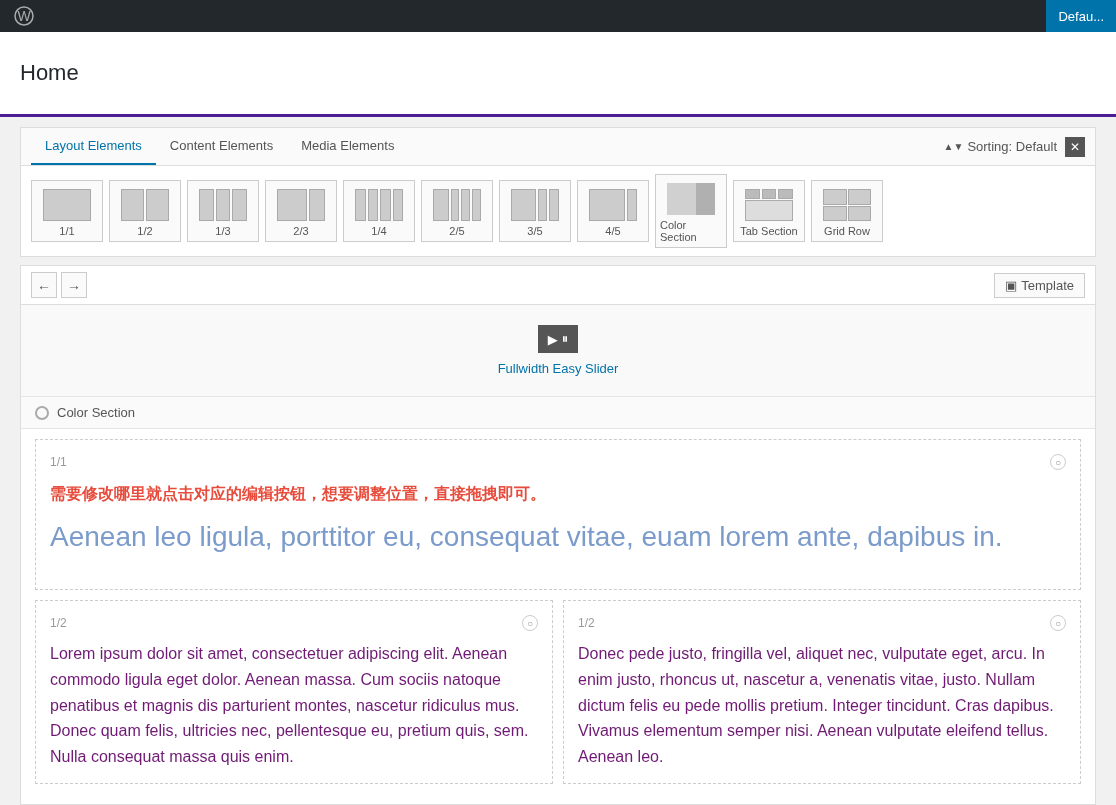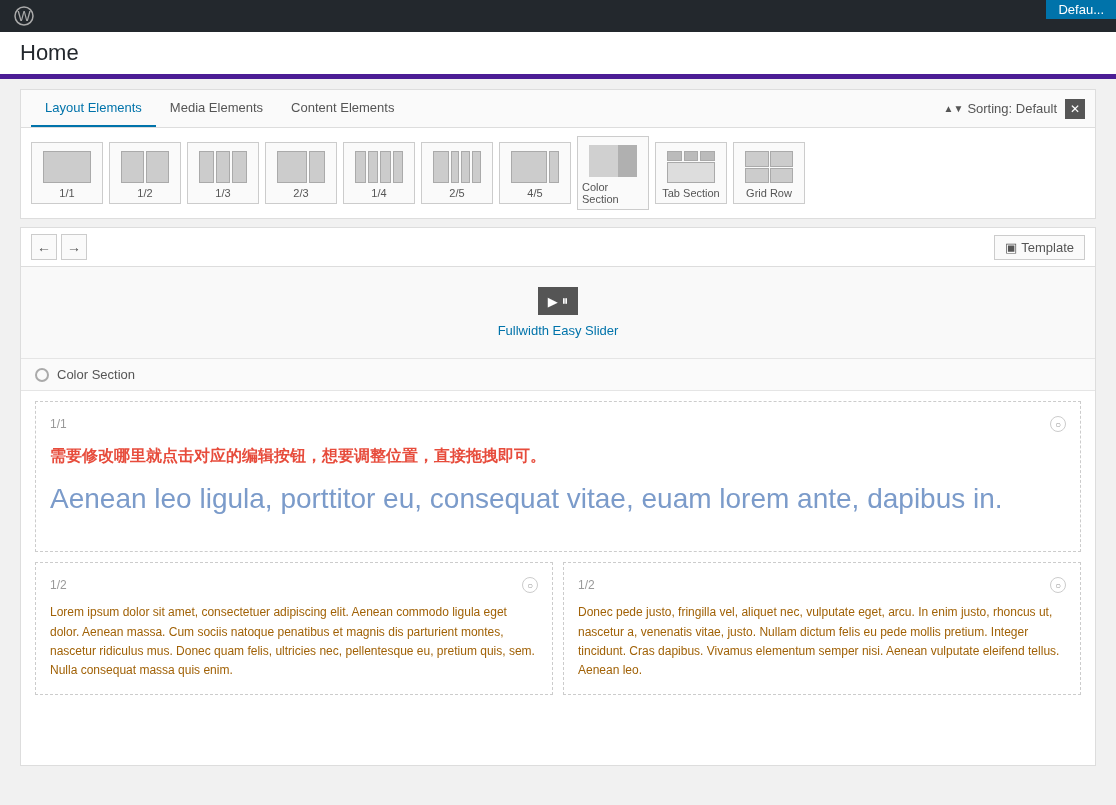--- a/index.html
+++ b/index.html
@@ -25,36 +25,36 @@
       font-size: 18px;
     }
     .default-btn {
       position: absolute;
       right: 0;
       top: 0;
       background: #0073aa;
       color: #fff;
       border: none;
       padding: 0 12px;
-      height: 19px;
+      height: 32px;
       font-size: 13px;
       cursor: pointer;
     }
 
     
     .page-wrapper {
       background: #f1f1f1;
       min-height: 773px;
     }
 
     
     .page-title-bar {
       background: #fff;
-      border-bottom: 5px solid #4c1d95;
-      padding: 8px 20px;
+      border-bottom: 3px solid #4c1d95;
+      padding: 28px 20px;
     }
     .page-title-bar h1 {
       font-size: 22px;
       font-weight: 400;
       color: #23282d;
     }
 
     
     .main-content {
       padding: 10px 20px;
@@ -280,22 +280,22 @@
     }
     .col-half {
       flex: 1;
       border: 1px dashed #ccc;
       background: #fff;
       padding: 14px;
       position: relative;
     }
 
     .small-text {
-      font-size: 12px;
-      color: #a16207;
+      font-size: 16px;
+      color: #701a75;
       line-height: 1.6;
     }
 
     
     .notice-text {
       color: #e74c3c;
       font-size: 16px;
       font-weight: bold;
       padding: 4px 0;
     }
@@ -317,22 +317,22 @@
 
   <div class="page-title-bar">
     <h1>Home</h1>
   </div>
 
   <div class="main-content">
 
     <div class="layout-panel">
       <div class="layout-tabs">
         <div class="layout-tab active">Layout Elements</div>
+        <div class="layout-tab">Content Elements</div>
         <div class="layout-tab">Media Elements</div>
-        <div class="layout-tab">Content Elements</div>
         <div class="sorting-control">
           <div class="sort-arrows">▲▼</div>
           <span>Sorting: Default</span>
         </div>
         <button class="panel-close-btn">✕</button>
       </div>
 
       <div class="grid-items">
 
         <div class="grid-item">
@@ -382,20 +382,28 @@
         <div class="grid-item">
           <div class="grid-icon">
             <div class="gi-bar" style="flex:2;"></div>
             <div class="gi-bar" style="flex:1;"></div>
             <div class="gi-bar" style="flex:1;"></div>
             <div class="gi-bar" style="flex:1;"></div>
           </div>
           <span>2/5</span>
         </div>
 
+        <div class="grid-item">
+          <div class="grid-icon">
+            <div class="gi-bar" style="flex:3;"></div>
+            <div class="gi-bar" style="flex:1;"></div>
+            <div class="gi-bar" style="flex:1;"></div>
+          </div>
+          <span>3/5</span>
+        </div>
 
         <div class="grid-item">
           <div class="grid-icon">
             <div class="gi-bar" style="flex:4;"></div>
             <div class="gi-bar" style="flex:1;"></div>
           </div>
           <span>4/5</span>
         </div>
 
         <div class="grid-item">

